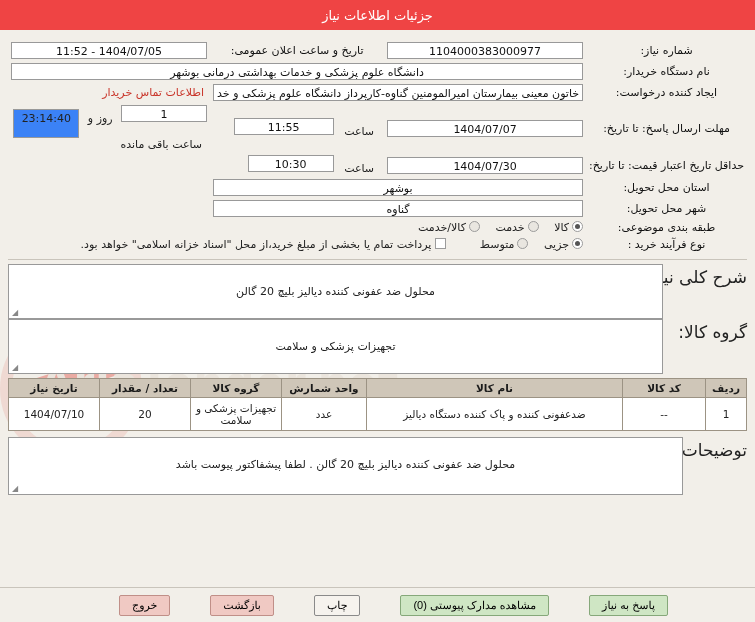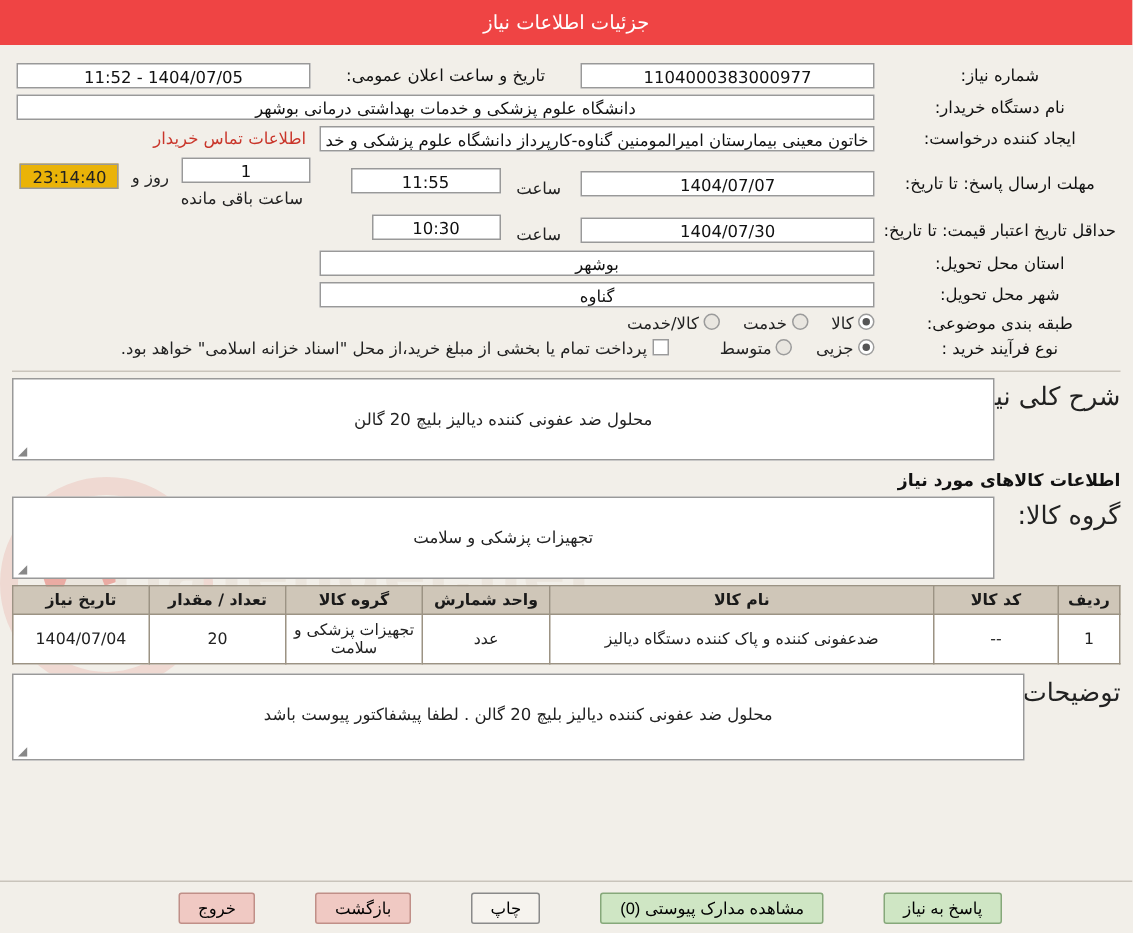--- a/index.html
+++ b/index.html
@@ -92,24 +92,24 @@
     box-sizing:border-box;
     padding:0 3px;
   }
   .fld.wide{width:100%;}
   .link{
     color:#c9352a;
     text-decoration:none;
     cursor:pointer;
   }
   .remain{
-    background:#eab308;
+    background:#3b82f6;
     border:1px solid #999;
     display:inline-block;
-    height:17px;line-height:17px;
+    height:29px;line-height:17px;
     min-width:66px;
     text-align:center;
     font-size:11px;
     box-sizing:border-box;
   }
   .smallfld{display:inline-block;}
   
   .radio{
     display:inline-block;
     width:11px;height:11px;
@@ -326,21 +326,20 @@
   <hr class="sep">
 
   <div class="rowline">
     <div class="biglabel">شرح کلی نیاز:</div>
     <div class="boxarea" style="min-height:36px">
       <span>محلول ضد عفونی کننده دیالیز بلیچ 20 گالن</span>
       <span class="resz">◢</span>
     </div>
   </div>
 
-  <div class="sectitle">اطلاعات کالاهای مورد نیاز</div>
 
   <div class="rowline">
     <div class="biglabel">گروه کالا:</div>
     <div class="boxarea" style="min-height:36px">
       <span>تجهیزات پزشکی و سلامت</span>
       <span class="resz">◢</span>
     </div>
   </div>
 
   <table class="items">
@@ -356,21 +355,21 @@
       </tr>
     </thead>
     <tbody>
       <tr>
         <td>1</td>
         <td>--</td>
         <td>ضدعفونی کننده و پاک کننده دستگاه دیالیز</td>
         <td>عدد</td>
         <td>تجهیزات پزشکی و سلامت</td>
         <td>20</td>
-        <td>1404/07/04</td>
+        <td>1404/07/10</td>
       </tr>
     </tbody>
   </table>
 
   <div class="rowline" style="margin-top:6px">
     <div class="biglabel" style="width:58px">توضیحات خریدار:</div>
     <div class="boxarea" style="min-height:58px">
       <span>محلول ضد عفونی کننده دیالیز بلیچ 20 گالن . لطفا پیشفاکتور پیوست باشد</span>
       <span class="resz">◢</span>
     </div>

